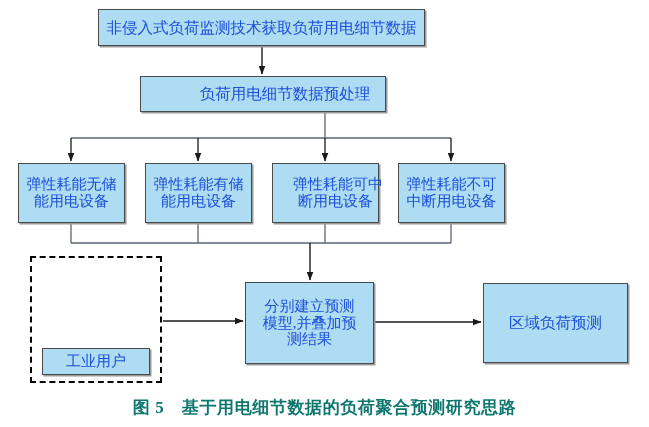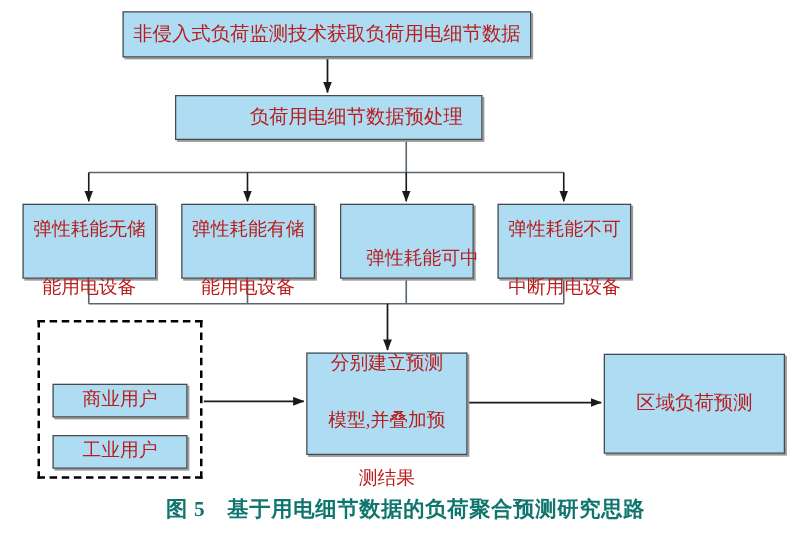--- a/index.html
+++ b/index.html
@@ -28,33 +28,32 @@
   .node {
     position: absolute;
     box-sizing: border-box;
     background: #aedcf2;
     border: 1px solid #4a4a4a;
     box-shadow: 1.5px 1.5px 0 0 #9a9a9a;
     display: flex;
     align-items: center;
     justify-content: center;
     text-align: center;
-    color: #b91c1c;
+    color: #1d4ed8;
     font-family: "Liberation Serif", "DejaVu Serif", serif;
     line-height: 1.12;
     letter-spacing: 0px;
   }
   .node .lines {
     display: block;
     width: 100%;
   }
   .node .lines span {
     display: block;
     white-space: nowrap;
-    margin-top: 29px;
   }
 
   
   #node-acquire {
     left: 98px;  top: 9px;   width: 327px; height: 37px;
     font-size: 15.5px;
   }
   #node-preprocess {
     left: 140px; top: 76px;  width: 246px; height: 36px;
     font-size: 15.5px;
@@ -159,35 +158,33 @@
   <div class="node node-device" id="node-dev-2">
     <span class="lines">
       <span>弹性耗能有储</span>
       <span>能用电设备</span>
     </span>
   </div>
 
   <div class="node node-device" id="node-dev-3">
     <span class="lines">
       <span>弹性耗能可中</span>
+      <span>断用电设备</span>
     </span>
   </div>
 
   <div class="node node-device" id="node-dev-4">
     <span class="lines">
       <span>弹性耗能不可</span>
       <span>中断用电设备</span>
     </span>
   </div>
 
   <div id="user-group"></div>
 
-  <div class="node node-user" id="node-user-2">
-    <span class="lines">商业用户</span>
-  </div>
   <div class="node node-user" id="node-user-3">
     <span class="lines">工业用户</span>
   </div>
 
   <div class="node" id="node-regional">
     <span class="lines">区域负荷预测</span>
   </div>
 
   <div class="node" id="node-model">
     <span class="lines">

